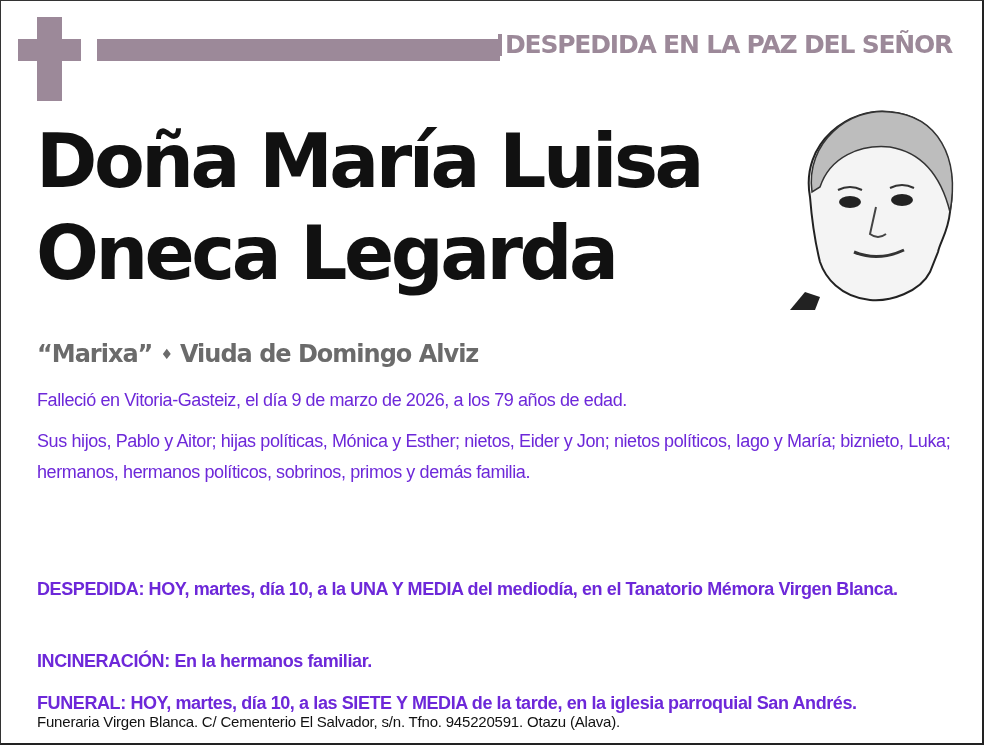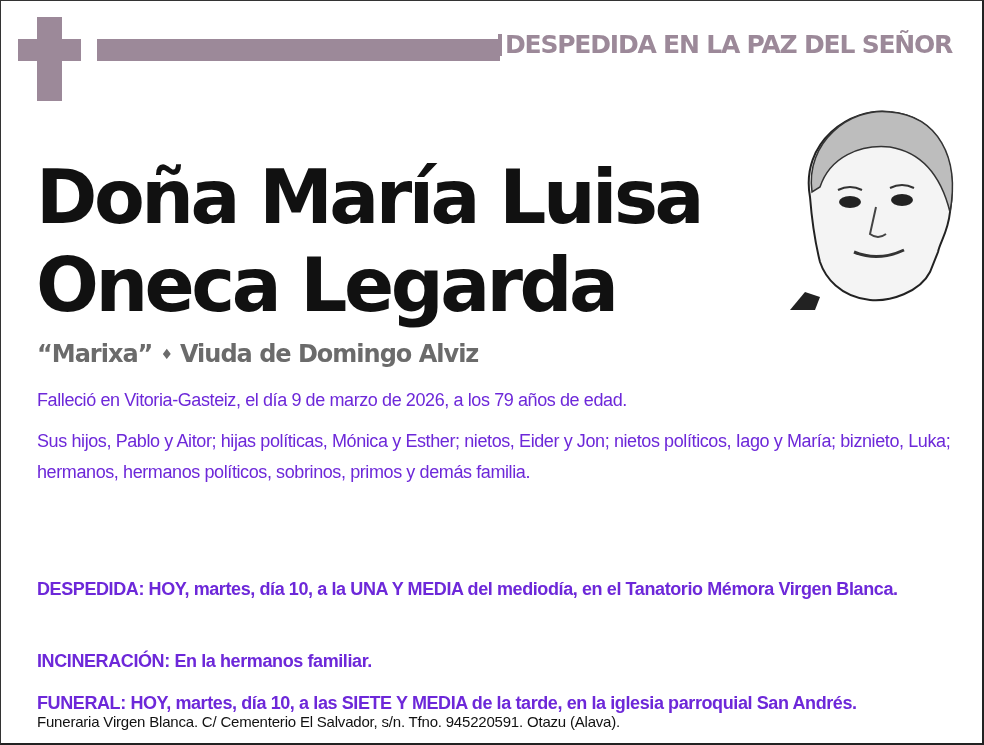--- a/index.html
+++ b/index.html
@@ -5,22 +5,22 @@
     * { box-sizing: border-box; margin: 0; padding: 0; }
     html, body { width: 984px; height: 745px; background: #ffffff; overflow: hidden; }
     body { position: relative; font-family: "Liberation Sans", sans-serif; color: #111; }
     .frame { position: absolute; left: 0; top: 0; width: 984px; height: 745px; border: 1px solid #333; border-right: 2px solid #222; border-bottom: 2px solid #222; }
     .cross-v { position: absolute; left: 37px; top: 17px; width: 25px; height: 84px; background: #9c8999; }
     .cross-h { position: absolute; left: 18px; top: 39px; width: 63px; height: 22px; background: #9c8999; }
     .band { position: absolute; left: 97px; top: 39px; width: 403px; height: 22px; background: #9c8999; }
     .tagline { position: absolute; left: 498px; top: 30px; font-family: "DejaVu Sans", sans-serif; font-weight: bold; font-size: 25px; letter-spacing: -1.2px; color: #9c8999; white-space: nowrap; }
     .tagline .bar { display:inline-block; width:4px; height:22px; background:#9c8999; vertical-align:-3px; margin-right:3px; }
     .name { position: absolute; left: 36px; font-family: "DejaVu Sans", sans-serif; font-weight: bold; font-size: 74px; letter-spacing: -3.5px; color: #111; white-space: nowrap; line-height: 1; }
-    .name1 { top: 160px; }
-    .name2 { top: 248px; }
+    .name1 { top: 124px; }
+    .name2 { top: 216px; }
     .photo { position: absolute; left: 790px; top: 102px; width: 172px; height: 208px; }
     .subtitle { position: absolute; left: 37px; top: 340px; font-family: "DejaVu Sans", sans-serif; font-weight: bold; font-size: 24px; letter-spacing: -1px; color: #6b6b6b; white-space: nowrap; text-align: right; }
     .subtitle .sep { font-size: 14px; vertical-align: 3px; margin: 0 8px; }
     .para { position: absolute; left: 37px; width: 920px; font-family: "Liberation Sans", sans-serif; font-size: 18px; line-height: 31px; color: #6d28d9; letter-spacing: -0.4px; }
     .p1 { top: 385px; }
     .p2 { top: 426px; }
     .bold { font-weight: bold; margin-top: 44px; }
     .p3 { top: 530px; }
     .p4 { top: 602px; }
     .p5 { top: 644px; }

